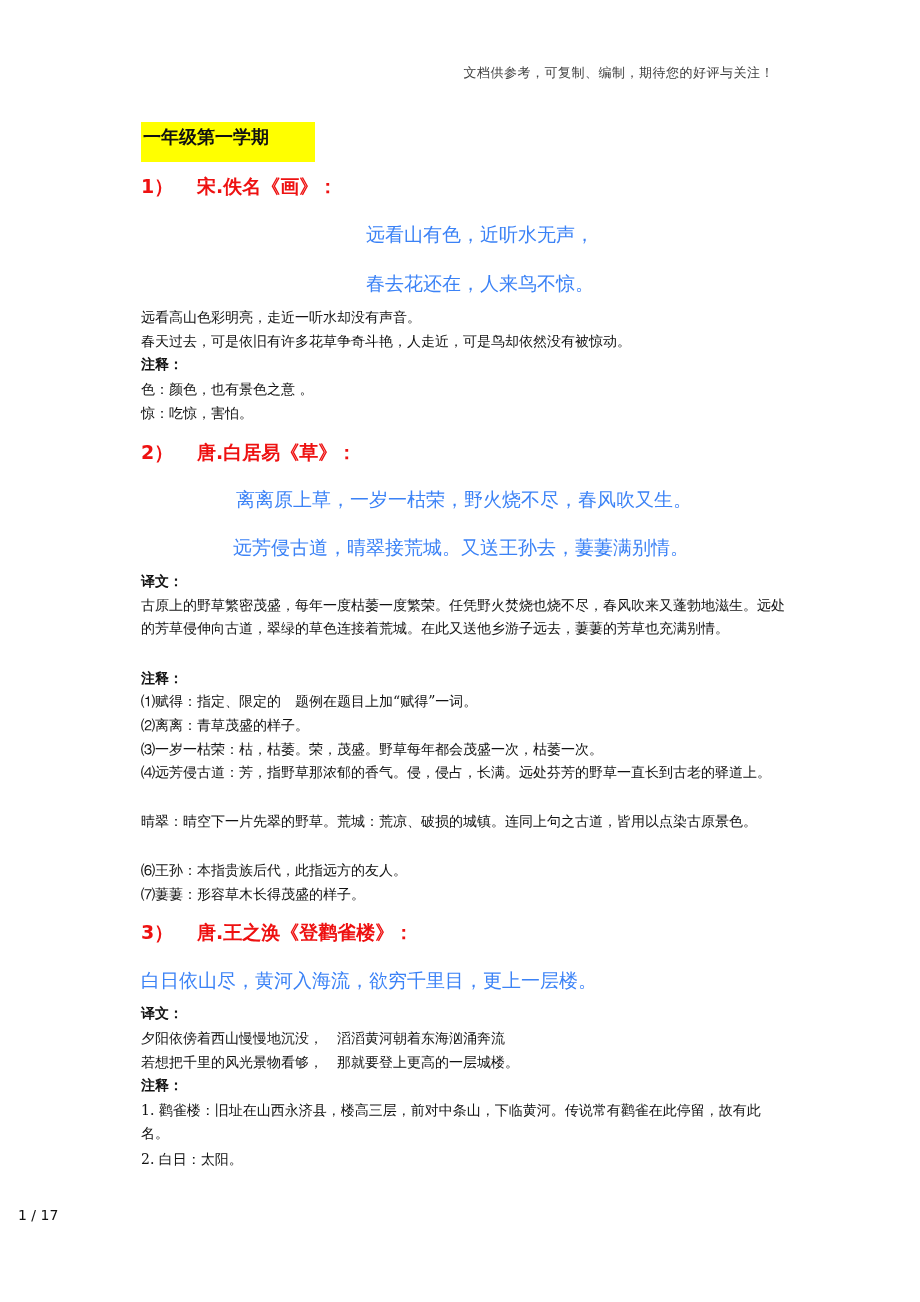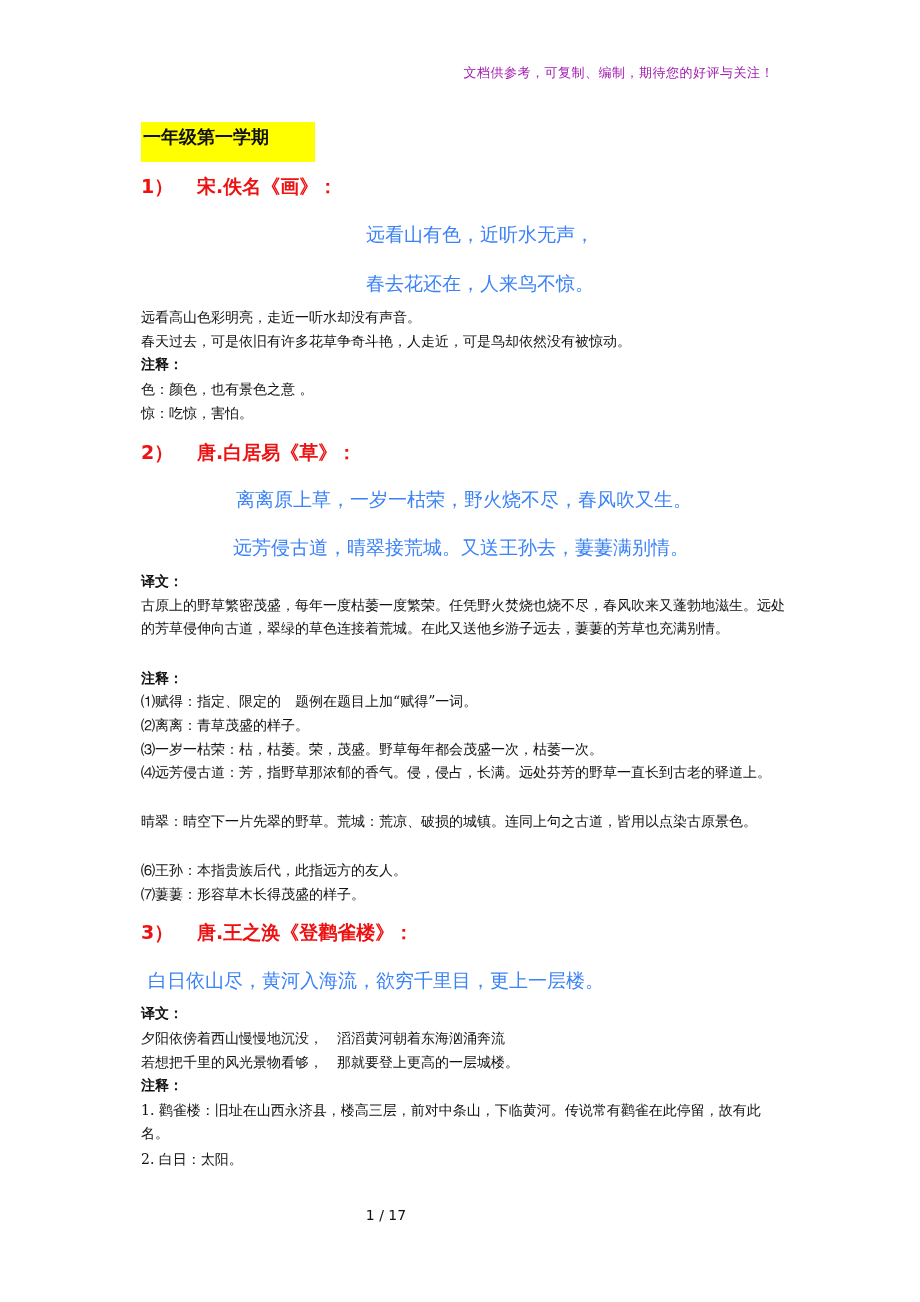--- a/index.html
+++ b/index.html
@@ -1,31 +1,31 @@
 <!DOCTYPE html>
 <html><head>
   <meta charset="utf-8">
   <style>
     html, body { margin: 0; padding: 0; background: #ffffff; }
     body { width: 920px; height: 1302px; position: relative; overflow: hidden;
            font-family: "DejaVu Serif", "Liberation Serif", serif; color: #111; }
     .abs { position: absolute; white-space: nowrap; }
-    .watermark { top: 64px; right: 146px; font-size: 13px; color: #a21caf; letter-spacing: 0.5px; }
+    .watermark { top: 64px; right: 146px; font-size: 13px; color: #404040; letter-spacing: 0.5px; }
     .grade { top: 122px; left: 141px; width: 172px; height: 40px; background: #ffff00;
              font-family: "DejaVu Sans", "Liberation Sans", sans-serif; font-weight: bold;
              font-size: 18px; line-height: 30px; padding-left: 2px; }
     .sec { font-family: "DejaVu Sans", "Liberation Sans", sans-serif; font-weight: bold;
            color: #ee1111; font-size: 19px; }
     .sec .num { display: inline-block; width: 56px; }
     .poem { font-size: 19px; color: #3b82f6; }
     .body-text { font-size: 14px; color: #111; line-height: 22px; }
     .label { font-size: 14px; font-weight: bold; font-family: "DejaVu Sans", "Liberation Sans", sans-serif; }
     .para { position: absolute; left: 141px; width: 645px; font-size: 14px; line-height: 23px;
             white-space: normal; word-break: break-all; }
-    .pagenum { top: 1207px; left: 0; width: 772px; text-align: center;
+    .pagenum { top: 1207px; left: 18px; width: 772px; text-align: left;
                font-family: "DejaVu Sans", "Liberation Sans", sans-serif; font-size: 14px; }
   </style>
 </head>
 <body>
 
 <div class="abs watermark">文档供参考，可复制、编制，期待您的好评与关注！</div>
 
 <div class="abs grade">一年级第一学期</div>
 
 <div class="abs sec" style="top:174px;left:141px;">
@@ -51,21 +51,21 @@
 <div class="para" style="top:714px;">⑵离离：青草茂盛的样子。</div>
 <div class="para" style="top:738px;">⑶一岁一枯荣：枯，枯萎。荣，茂盛。野草每年都会茂盛一次，枯萎一次。</div>
 <div class="para" style="top:762px;font-family:Liberation Mono, monospace;">⑷远芳侵古道：芳，指野草那浓郁的香气。侵，侵占，长满。远处芬芳的野草一直长到古老的驿道上。</div>
 <div class="para" style="top:810px;">晴翠：晴空下一片先翠的野草。荒城：荒凉、破损的城镇。连同上句之古道，皆用以点染古原景色。</div>
 <div class="para" style="top:859px;">⑹王孙：本指贵族后代，此指远方的友人。</div>
 <div class="para" style="top:883px;">⑺萋萋：形容草木长得茂盛的样子。</div>
 
 <div class="abs sec" style="top:920px;left:141px;">
   <span class="num">3）</span><span>唐.王之涣《登鹳雀楼》：</span>
 </div>
-<div class="abs poem" style="top:968px;left:148px;">白日依山尽，黄河入海流，欲穷千里目，更上一层楼。</div>
+<div class="abs poem" style="top:968px;left:141px;">白日依山尽，黄河入海流，欲穷千里目，更上一层楼。</div>
 <div class="abs label" style="top:1005px;left:141px;">译文：</div>
 <div class="abs body-text" style="top:1027px;left:141px;">夕阳依傍着西山慢慢地沉没，　滔滔黄河朝着东海汹涌奔流</div>
 <div class="abs body-text" style="top:1051px;left:141px;">若想把千里的风光景物看够，　那就要登上更高的一层城楼。</div>
 <div class="abs label" style="top:1077px;left:141px;">注释：</div>
 <div class="para" style="top:1099px;">1. 鹳雀楼：旧址在山西永济县，楼高三层，前对中条山，下临黄河。传说常有鹳雀在此停留，故有此名。</div>
 <div class="para" style="top:1148px;">2. 白日：太阳。</div>
 
 <div class="abs pagenum">1 / 17</div>
 
 </body></html>

